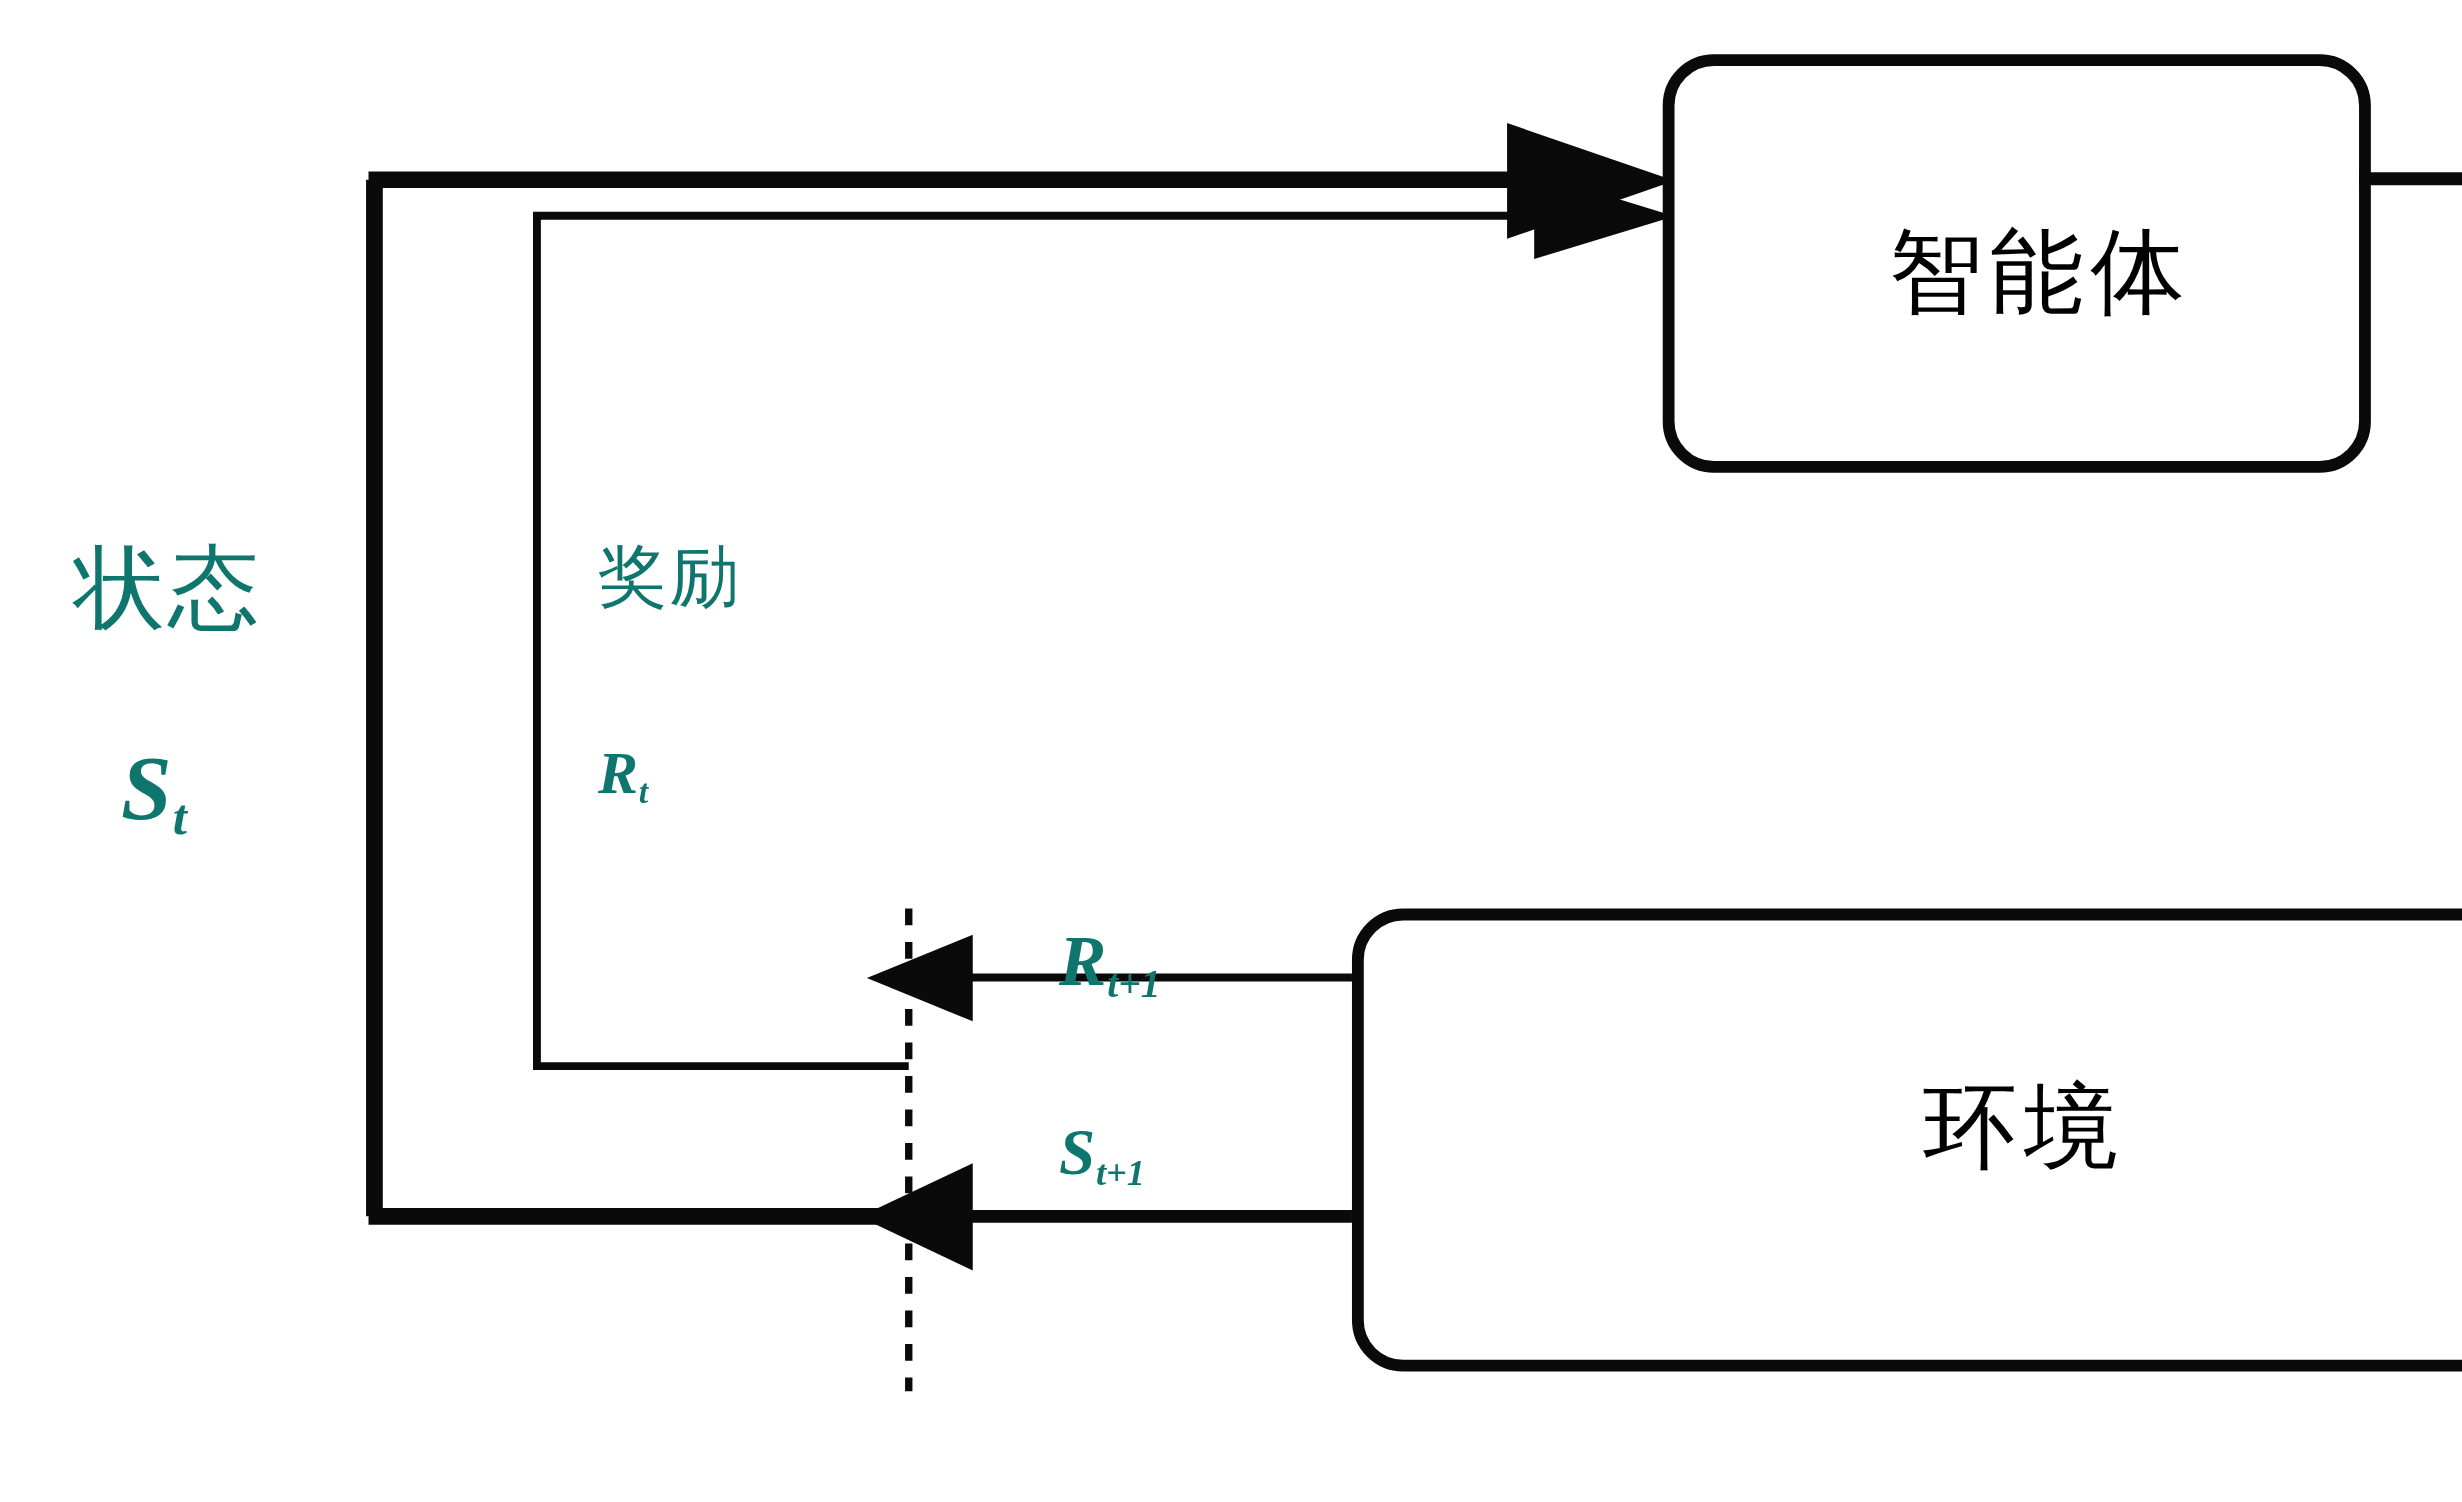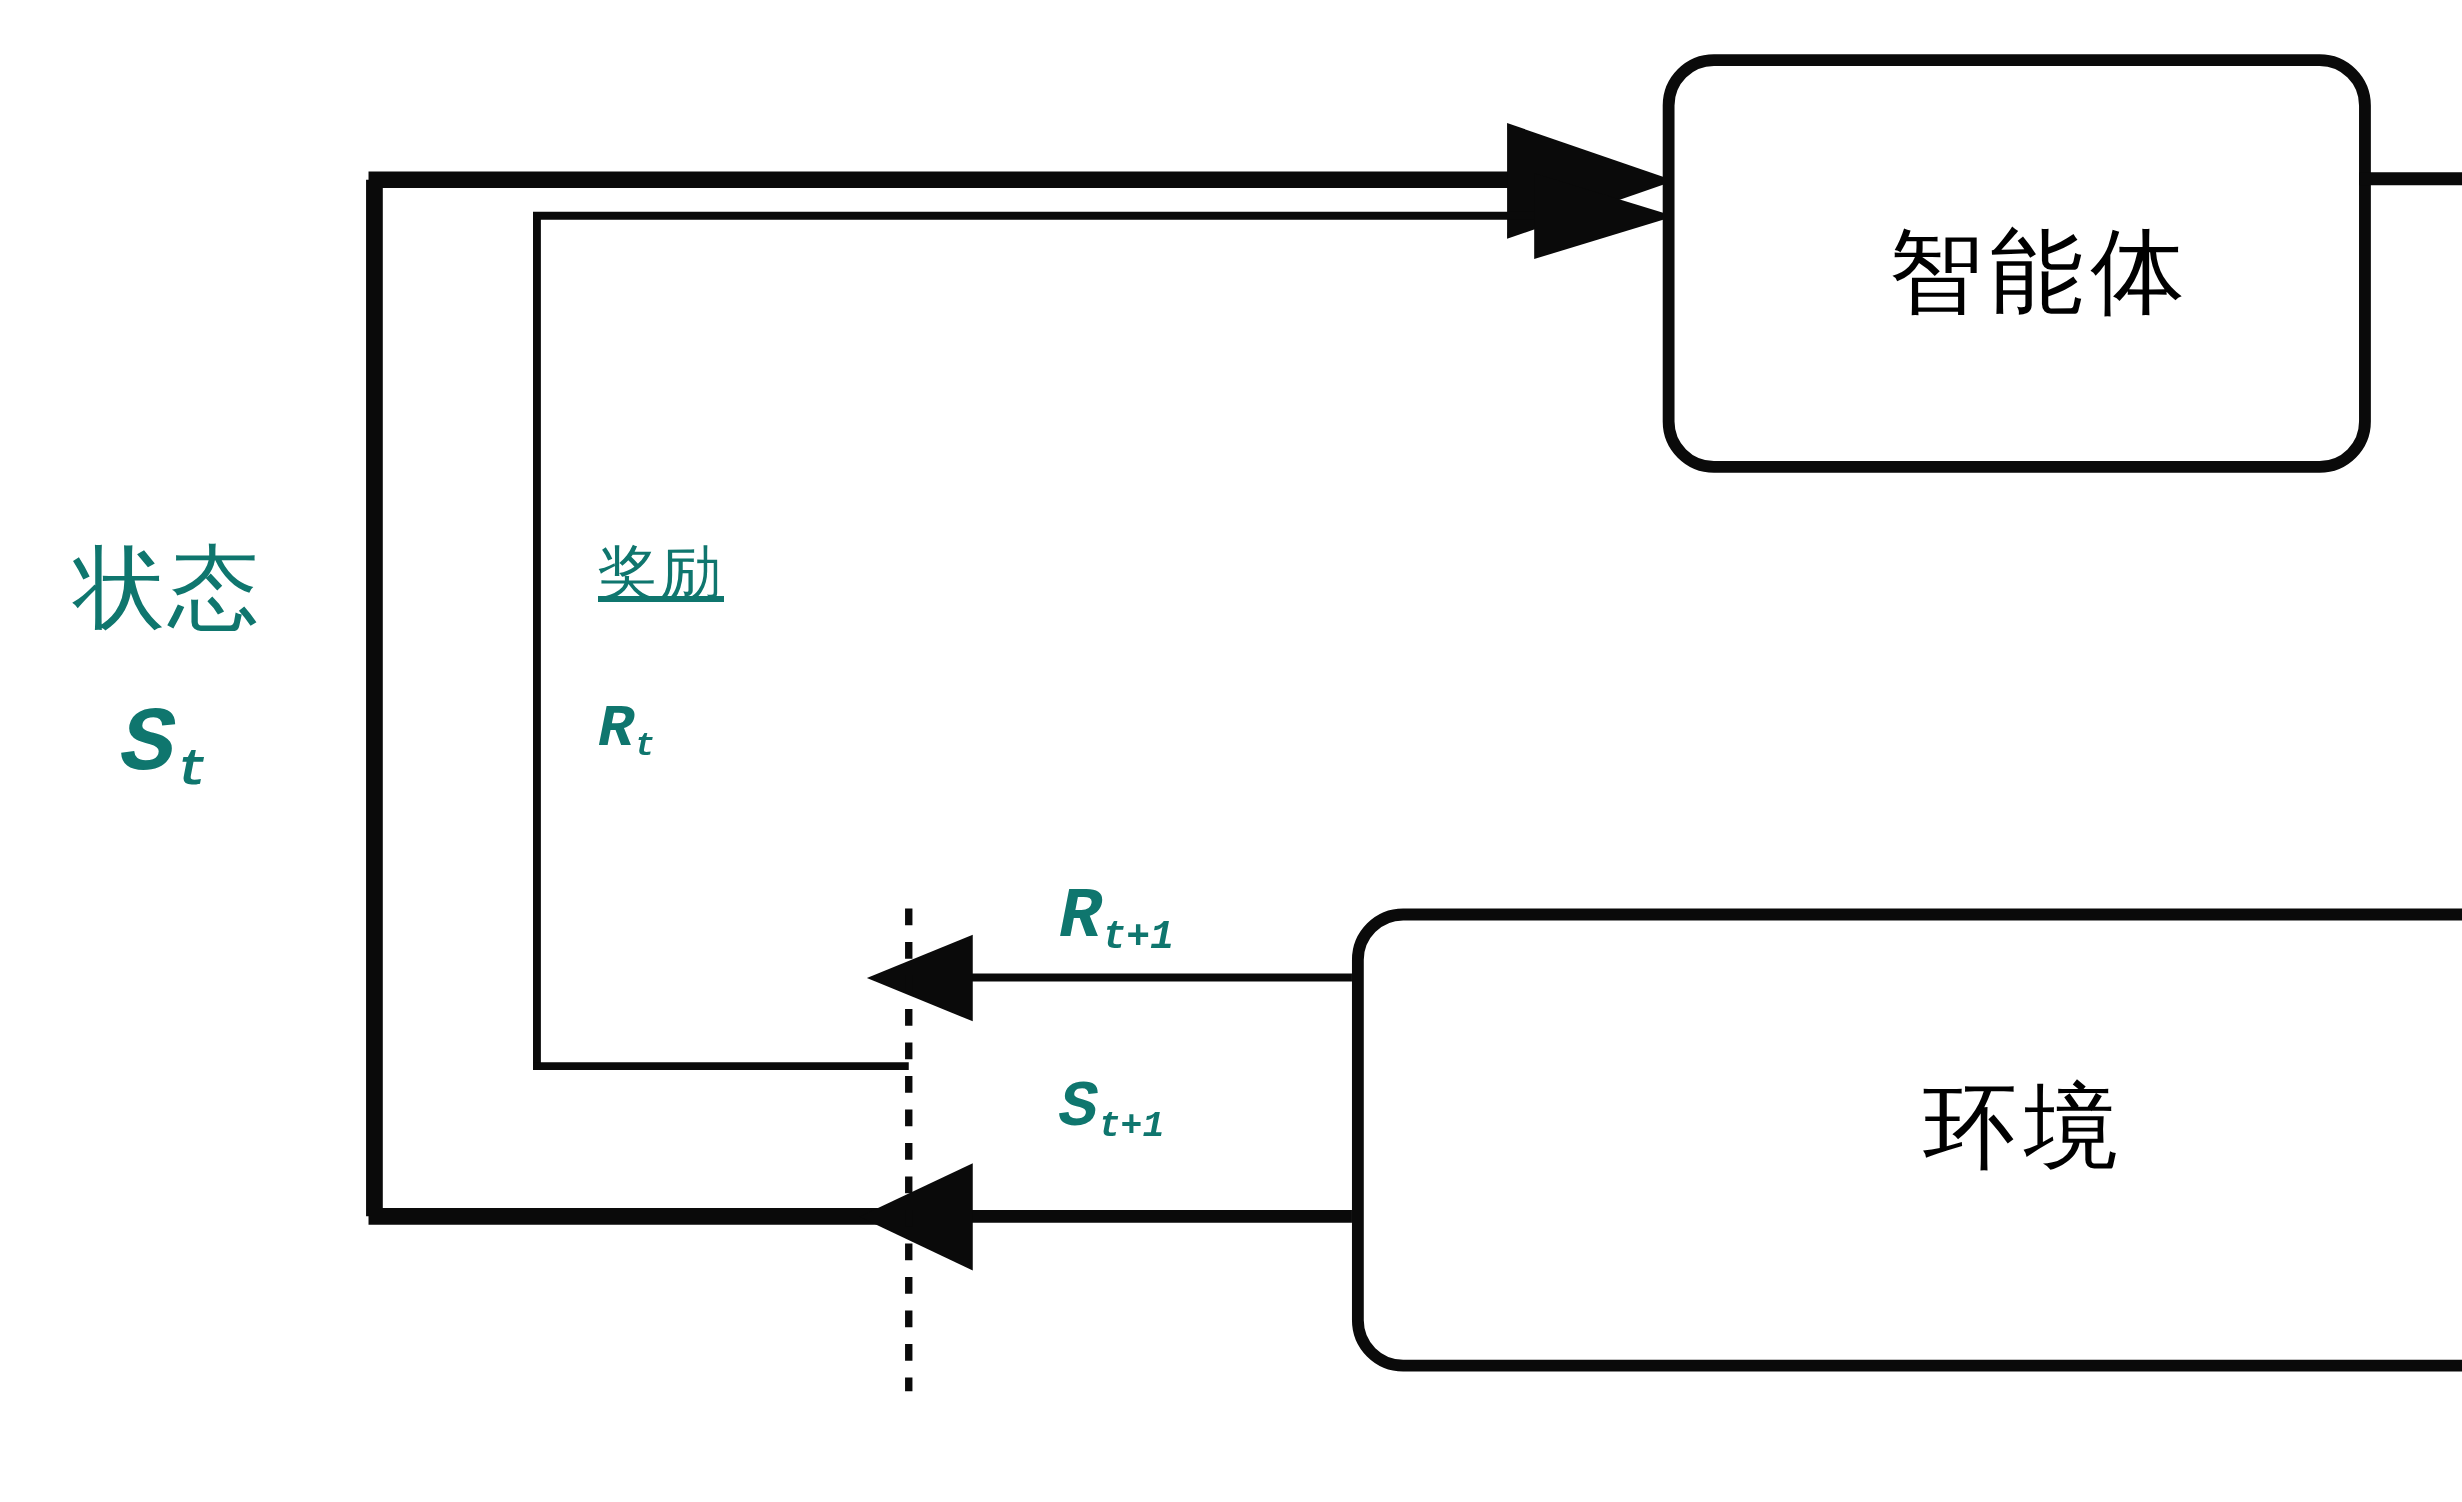--- a/index.html
+++ b/index.html
@@ -28,23 +28,24 @@
     color: #0f766e;
     white-space: nowrap;
     line-height: 1;
     user-select: none;
   }
   .cjk {
     font-family: "DejaVu Sans", "Liberation Sans", sans-serif;
     font-weight: 400;
   }
   .math {
-    font-family: Liberation Mono, monospace;
+    font-family: Liberation Serif, serif;
     font-style: italic;
     font-weight: 700;
+    margin-top: 44px;
   }
   .math .sub {
     font-size: 0.56em;
     font-style: italic;
     font-weight: 700;
     vertical-align: baseline;
     position: relative;
     top: 0.30em;
     left: 0.02em;
   }
@@ -52,21 +53,21 @@
     position: absolute;
     color: #000;
     font-family: "DejaVu Sans", "Liberation Sans", sans-serif;
     text-align: center;
     white-space: nowrap;
     user-select: none;
   }
   
   #label-state      { left: 74px;  top: 542px; font-size: 91px; letter-spacing: 3px; }
   #label-state-sym  { left: 121px;  top: 699px; font-size: 91px; }
-  #label-reward     { left: 598px; top: 542px; font-size: 60px; letter-spacing: 3px; text-decoration: underline; }
+  #label-reward     { left: 598px; top: 542px; font-size: 69px; letter-spacing: 3px; }
   #label-reward-sym { left: 598px; top: 699px; font-size: 60px; }
   
   #label-reward-next { left: 1059px; top: 882px; font-size: 71px; }
   #label-state-next  { left: 1059px; top: 1076px; font-size: 65px; }
   
   #agent-label { left: 1662px; top: 209px;  width: 756px; font-size: 94px; letter-spacing: 6.9px; }
   #env-label   { left: 1352px; top: 1064px; width: 1344px; font-size: 94px; letter-spacing: 6.9px; }
   
   #caption {
     position: absolute;

